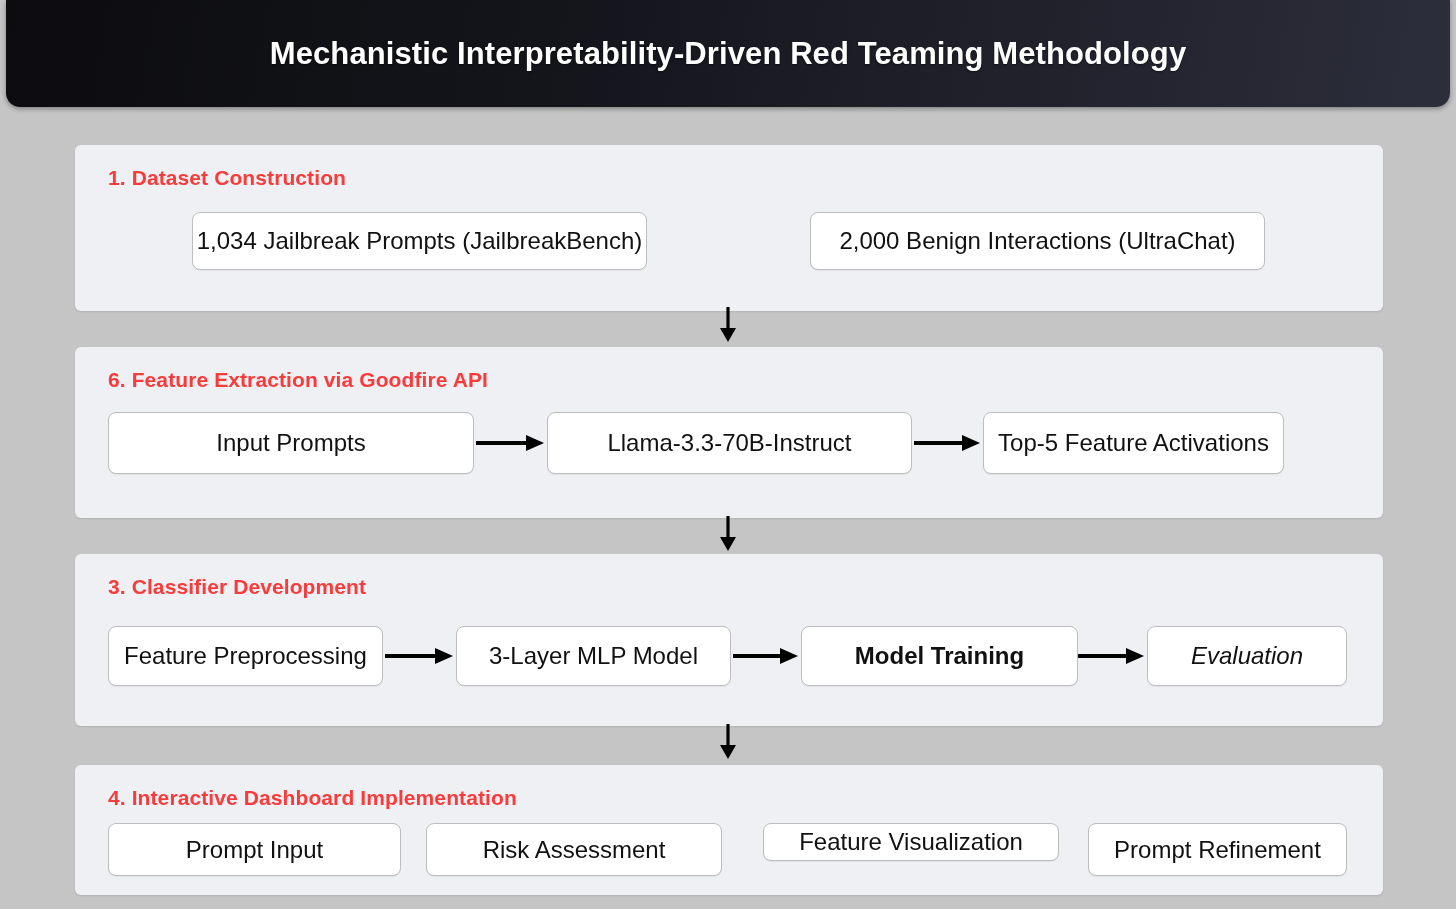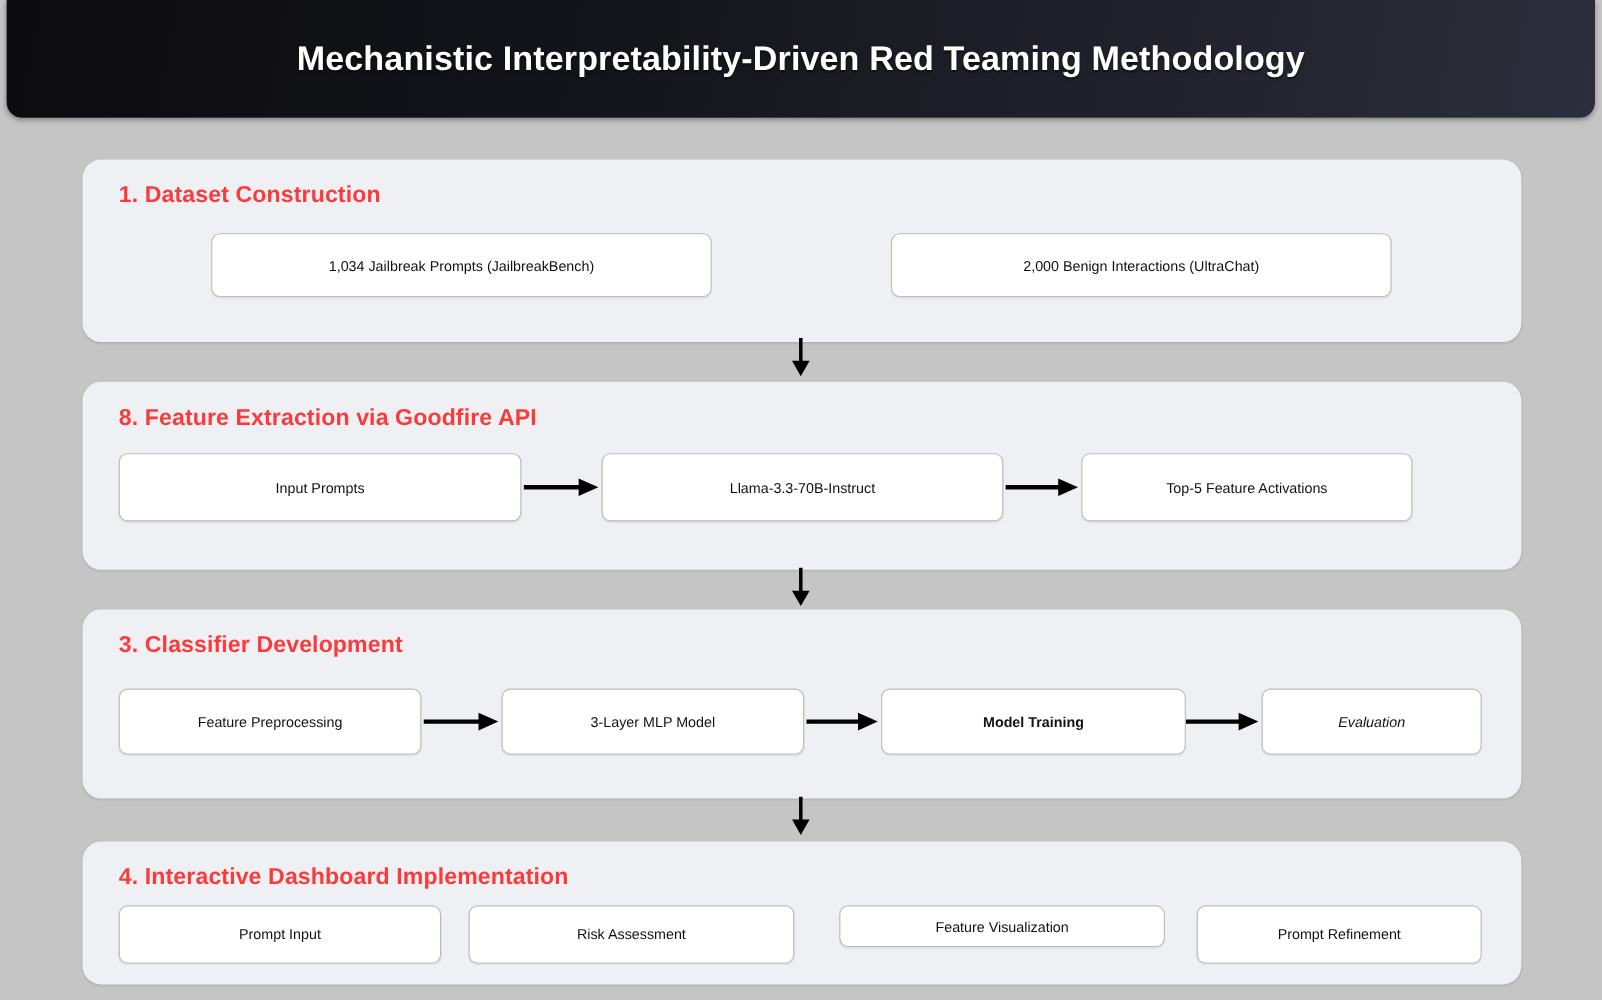--- a/index.html
+++ b/index.html
@@ -41,21 +41,21 @@
     position: absolute;
     left: 0; top: 107px;
     width: 1456px; height: 802px;
   }
 
   .section {
     position: absolute;
     left: 75px;
     width: 1308px;
     background: #eef0f4;
-    border-radius: 17px;
+    border-radius: 6px;
     box-shadow: 0 1px 2px rgba(0,0,0,0.10);
   }
   .section-title {
     color: #fa3b3b;
     font-size: 21px;
     font-weight: bold;
     position: absolute;
     left: 33px;
     top: 21px;
     letter-spacing: 0.1px;
@@ -71,21 +71,21 @@
   
   .node {
     position: absolute;
     background: #ffffff;
     border: 1px solid #bdbdbd;
     border-radius: 8px;
     display: flex;
     align-items: center;
     justify-content: center;
     color: #111111;
-    font-size: 13px;
+    font-size: 24px;
     text-align: right;
     white-space: nowrap;
     box-shadow: 0 1px 1px rgba(0,0,0,0.06);
     padding: 0 12px;
   }
 
   
   #s1-node-0 { left: 117px; top: 67px; width: 455px; height: 58px; }
   #s1-node-1 { left: 735px; top: 67px; width: 455px; height: 58px; }
 
@@ -149,21 +149,21 @@
   </div>
 
   <div class="v-arrow" id="arrow-v-1">
     <svg width="26" height="36" viewBox="0 0 26 36">
       <line x1="13" y1="0" x2="13" y2="24" stroke="#000000" stroke-width="3.2"></line>
       <polygon points="13,35 5,21 21,21" fill="#000000"></polygon>
     </svg>
   </div>
 
   <div class="section" id="section-2">
-    <div class="section-title">8. Feature Extraction via Goodfire API</div>
+    <div class="section-title">6. Feature Extraction via Goodfire API</div>
     <div class="node" id="s2-node-0">Input Prompts</div>
     <div class="h-arrow" id="arrow-s2-0">
       <svg width="69" height="22" viewBox="0 0 69 22" preserveAspectRatio="none">
         <line x1="0" y1="11" x2="54" y2="11" stroke="#000000" stroke-width="4"></line>
         <polygon points="68,11 50,3 50,19" fill="#000000"></polygon>
       </svg>
     </div>
     <div class="node" id="s2-node-1">Llama-3.3-70B-Instruct</div>
     <div class="h-arrow" id="arrow-s2-1">
       <svg width="67" height="22" viewBox="0 0 67 22" preserveAspectRatio="none">

